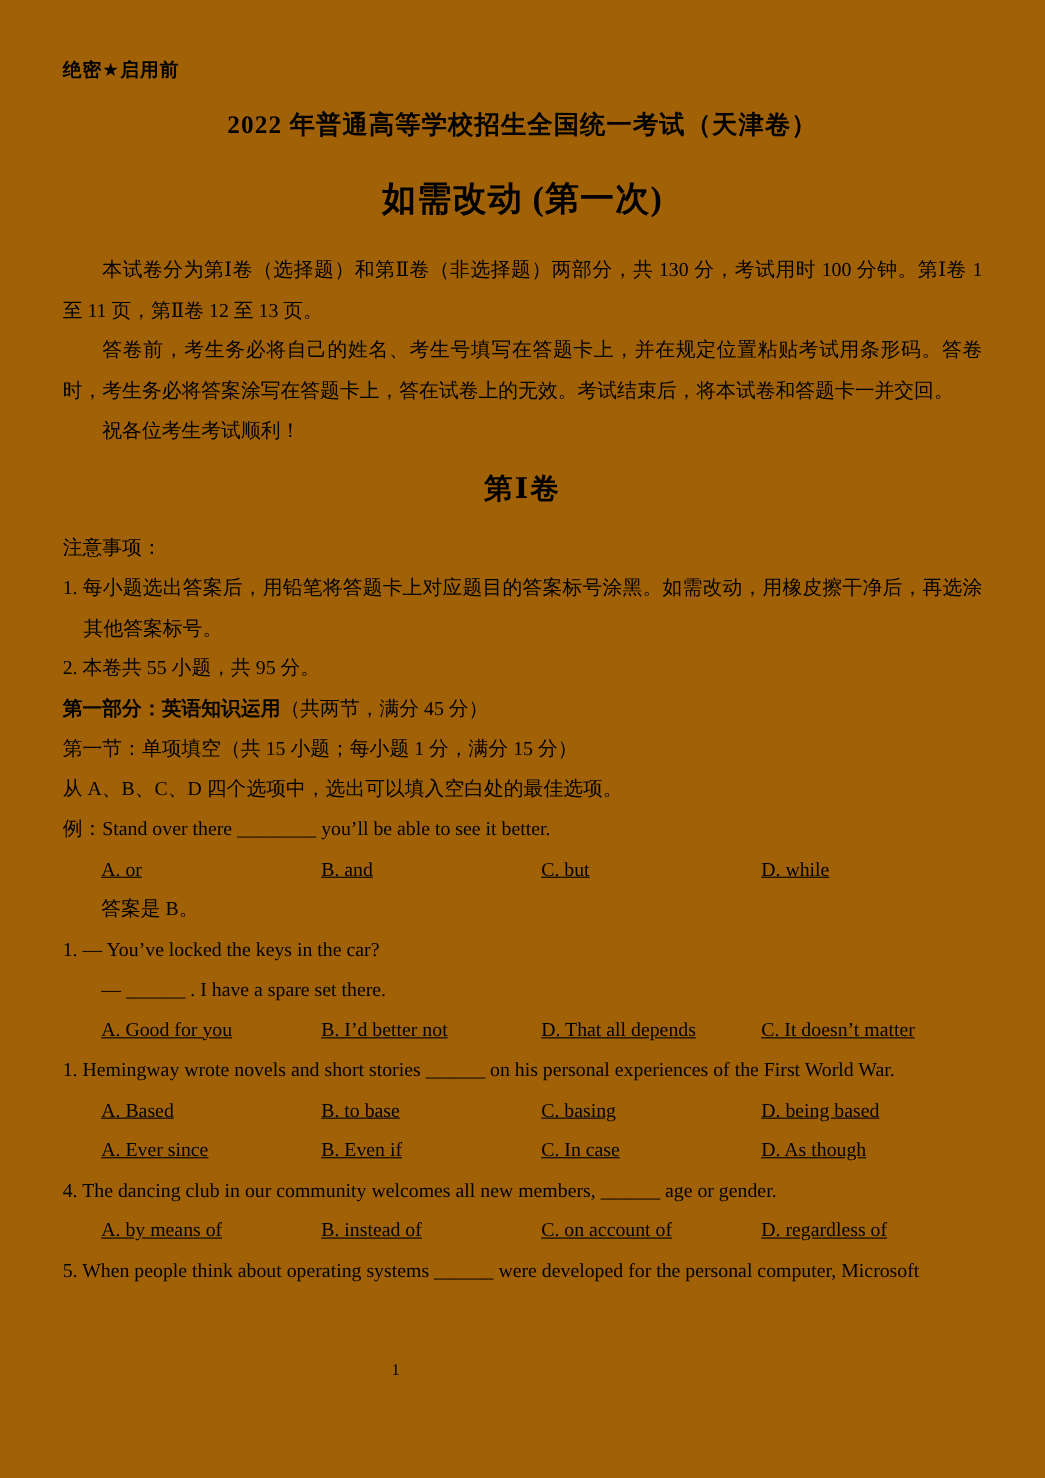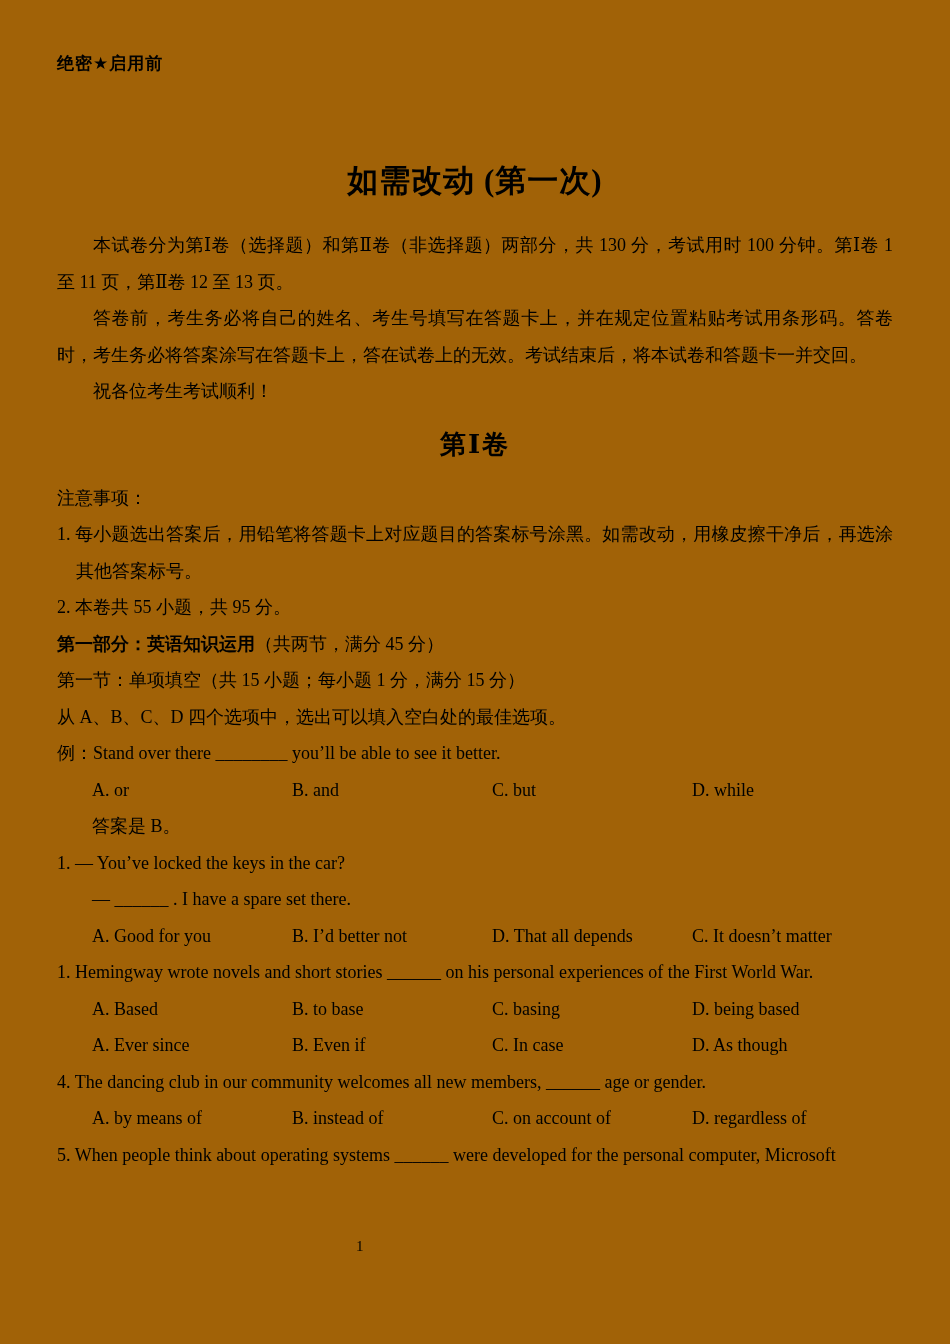--- a/index.html
+++ b/index.html
@@ -75,35 +75,36 @@
   .part-heading { margin: 0; white-space: nowrap; }
   .part-heading .bold { font-weight: 700; }
   .plain-line { margin: 0; white-space: nowrap; }
   .indent-line { margin: 0; padding-left: 35px; white-space: nowrap; }
   .opt-row {
     display: grid;
     grid-template-columns: 200px 200px 200px 1fr;
     padding-left: 35px;
     white-space: nowrap;
   }
-  .opt { white-space: nowrap; }
+  .opt { white-space: nowrap; text-decoration: underline; }
   .footer-page-num {
     position: absolute;
     left: 356px;
     top: 1238px;
     font-size: 15px;
   }
 </style>
 </head>
 <body>
 
 <div class="page">
 
   <div class="classification">绝密★启用前</div>
 
+  <h1 class="exam-title">2022 年普通高等学校招生全国统一考试（天津卷）</h1>
 
   <h2 class="subject-title">如需改动 (第一次)</h2>
 
   <div class="content">
 
     <p class="para">本试卷分为第Ⅰ卷（选择题）和第Ⅱ卷（非选择题）两部分，共 130 分，考试用时 100 分钟。第Ⅰ卷 1 至 11 页，第Ⅱ卷 12 至 13 页。</p>
     <p class="para">答卷前，考生务必将自己的姓名、考生号填写在答题卡上，并在规定位置粘贴考试用条形码。答卷时，考生务必将答案涂写在答题卡上，答在试卷上的无效。考试结束后，将本试卷和答题卡一并交回。</p>
     <p class="para">祝各位考生考试顺利！</p>
 
     <h3 class="volume-heading">第Ⅰ卷</h3>

